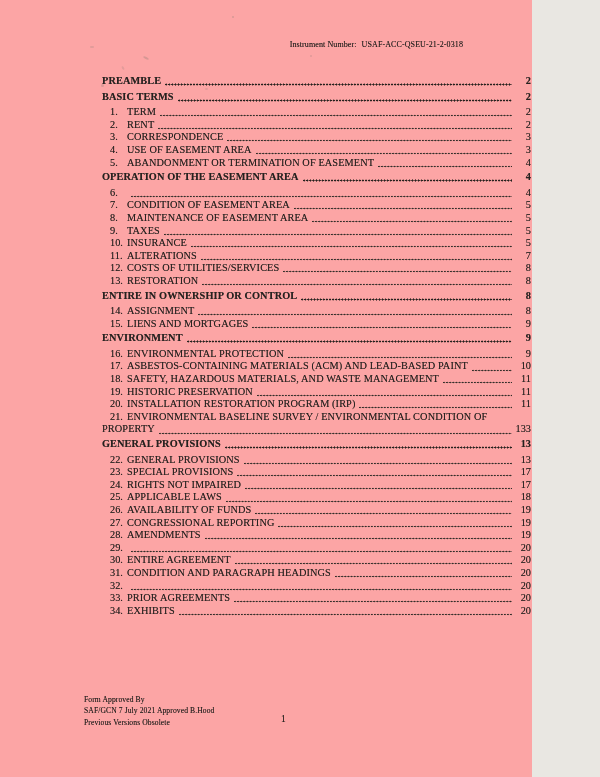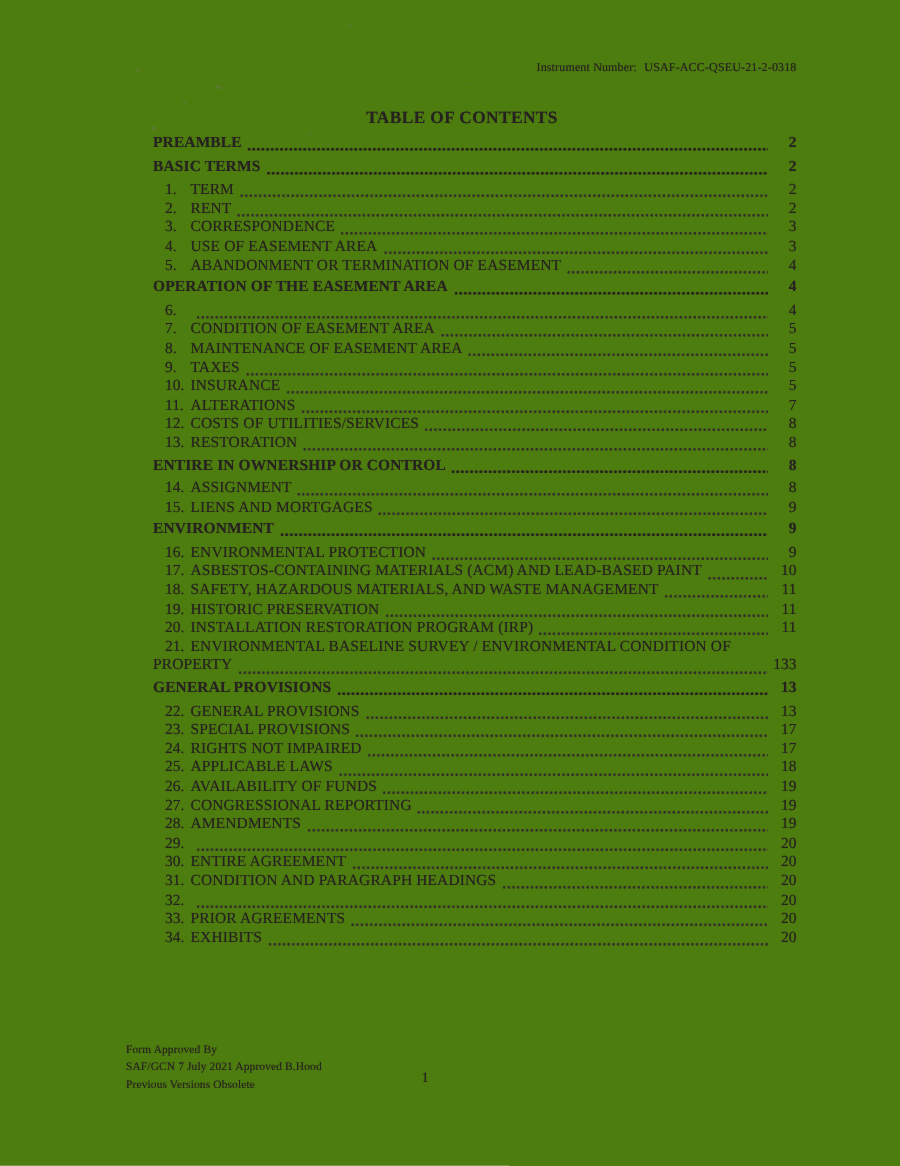--- a/index.html
+++ b/index.html
@@ -2,22 +2,22 @@
 <html><head>
 <meta charset="utf-8">
 <style>
   html,body { margin:0; padding:0; }
   body {
     width:600px; height:777px;
     background:#e9e7e2;
     font-family:"Liberation Serif", serif;
   }
   .page {
-    position:relative; width:600px; height:777px;
-    background:#4d7c0f;
+    position:relative; width:532px; height:777px;
+    background:#fca5a5;
     color:#262220;
     overflow:hidden;
   }
   
   .page { text-shadow: 0 0 0.5px rgba(45,38,32,0.55); }
 
   .instrument {
     position:absolute; top:40px; right:69px;
     font-size:8px; letter-spacing:0.1px; white-space:nowrap;
   }
@@ -72,21 +72,20 @@
 </head>
 <body>
 
 <div class="page">
 
   <div class="instrument">
     <span>Instrument Number:</span><span class="val">USAF-ACC-QSEU-21-2-0318</span>
   </div>
 
   <div class="content">
-    <div class="doc-title">TABLE OF CONTENTS</div>
     <div>
         <div class="row section">
           <span class="lbl">PREAMBLE</span>
           <span class="dots"></span>
           <span class="pg">2</span>
         </div>
         <div class="row section">
           <span class="lbl">BASIC TERMS</span>
           <span class="dots"></span>
           <span class="pg">2</span>

